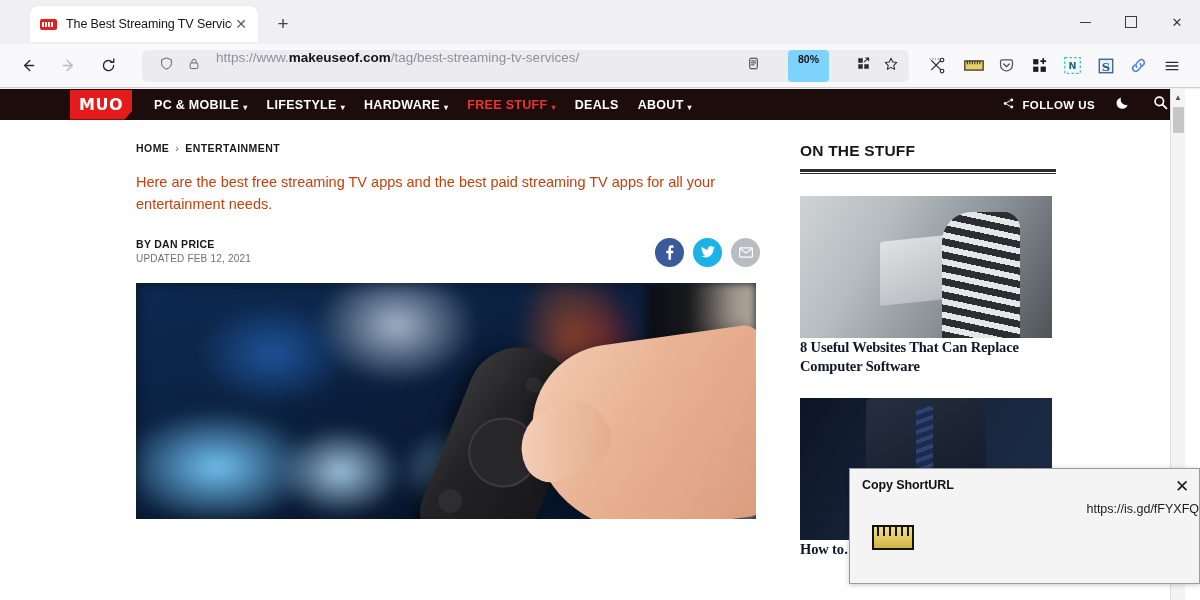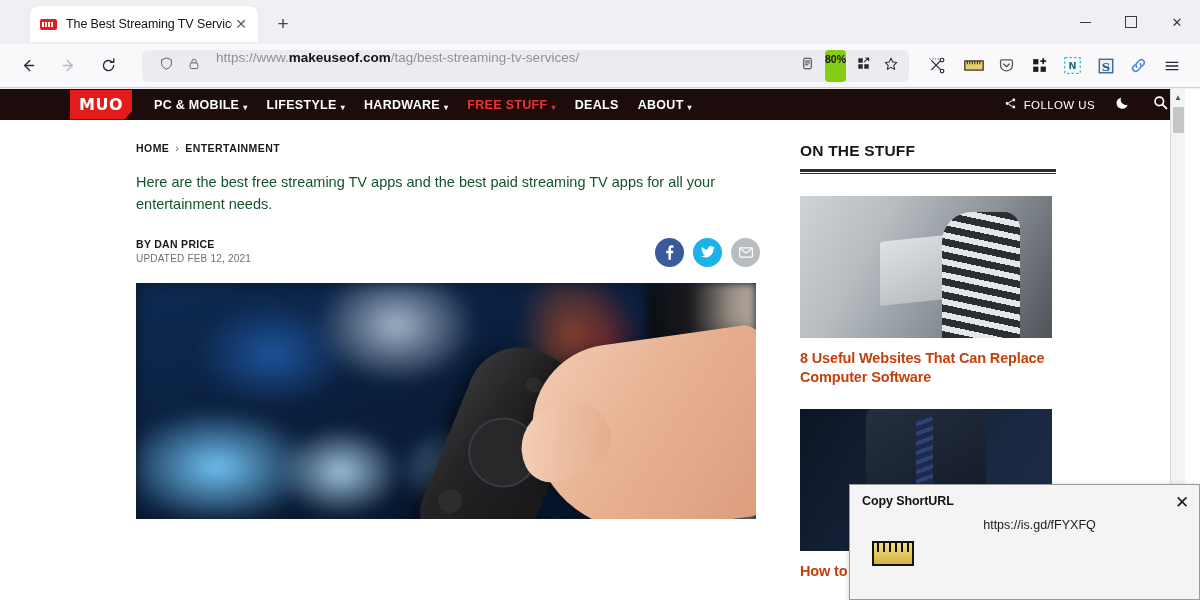--- a/index.html
+++ b/index.html
@@ -79,22 +79,22 @@
     flex: 1 1 auto; font-size: 13.5px; color: #8f8f9d;
     white-space: nowrap; overflow: hidden; margin-left: 8px;
   }
   .url-text b { color: #15141a; font-weight: 600; }
   .url-text .scheme { color: #8f8f9d; }
   .urlicon {
     width: 28px; height: 28px; display: flex;
     align-items: center; justify-content: center; flex: 0 0 auto;
   }
   .zoombadge {
-    background: #84cc16; border-radius: 4px; font-size: 10.5px;
-    color: #15141a; padding: 3px 0; margin: 0 3px;
+    background: #7dd3fc; border-radius: 4px; font-size: 10.5px;
+    color: #15141a; padding: 3px 10px; margin: 0 20px;
     font-weight: 600; flex: 0 0 auto;
   }
   .extbar { display: flex; align-items: center; padding-right: 4px; }
   .extbtn {
     width: 33px; height: 30px; display: flex;
     align-items: center; justify-content: center;
   }
 
   
   .viewport {
@@ -123,40 +123,40 @@
     color: #fff; font-size: 12.5px; font-weight: 700;
     letter-spacing: .3px; white-space: nowrap;
     display: flex; align-items: flex-end; gap: 4px;
   }
   .navlink.accent { color: #f0322e; }
   .caret { font-size: 8px; opacity: .95; }
   .nav-right {
     margin-left: auto; display: flex; align-items: center; gap: 20px;
   }
   .followus {
-    color: #fff; font-size: 11.5px; font-weight: 400;
+    color: #fff; font-size: 11.5px; font-weight: 700;
     letter-spacing: .4px; display: flex; align-items: center; gap: 7px;
   }
 
   
   .content { display: flex; padding: 0; }
   .article { width: 790px; padding: 22px 30px 0 136px; }
   .breadcrumb {
     font-size: 10.5px; font-weight: 700; color: #16181c;
     letter-spacing: .45px; display: flex; align-items: center; gap: 6px; text-align: right;
   }
   .breadcrumb .sep { color: #666; font-weight: 400; }
   .headline {
     margin-top: 13px; font-size: 31px; line-height: 1.23;
     font-weight: 700; color: #101114; letter-spacing: -.4px;
     font-family: "Liberation Sans", sans-serif;
   }
   .dek {
     margin-top: 18px; font-size: 14.5px; line-height: 1.5;
-    color: #14532d; max-width: 590px;
+    color: #c2410c; max-width: 590px;
   }
   .byline-row {
     margin-top: 22px; display: flex; align-items: flex-start;
     justify-content: space-between;
   }
   .byline .author {
     font-size: 10.5px; font-weight: 700; color: #16181c; letter-spacing: .3px;
   }
   .byline .updated {
     font-size: 10px; color: #6b6f76; margin-top: 3px; letter-spacing: .2px;
@@ -251,58 +251,58 @@
     background: linear-gradient(150deg,#252f3f,#111826);
     border-radius: 6px 6px 0 0;
   }
   .wt2::after {
     content:""; position: absolute; left: 116px; top: 8px;
     width: 17px; height: 80px;
     background: repeating-linear-gradient(160deg,#1c2b4d 0 5px,#2f4272 5px 9px);
     border-radius: 3px;
   }
   .wire-title {
-    margin-top: 11px; font-size: 14.5px; font-weight: 700;
-    line-height: 1.32; color: #c2410c; letter-spacing: -.15px;
+    font-size: 14.5px; font-weight: 700;
+    line-height: 1.32; color: #0f172a; letter-spacing: -.15px; font-family: Liberation Serif, serif;
   }
 
   
   .pagescroll {
     position: absolute; right: 0; top: 0; width: 15px; height: 511px;
     background: #f4f4f4; border-left: 1px solid #dcdcdc;
   }
   .ps-up {
     height: 17px; display: flex; align-items: center;
     justify-content: center; font-size: 8px; color: #555;
   }
   .ps-thumb {
     position: absolute; top: 18px; left: 2px; width: 11px; height: 26px;
     background: #c6c6c6; border-radius: 1px;
   }
 
   
   .popup {
-    position: absolute; left: 849px; top: 484px;
+    position: absolute; left: 849px; top: 468px;
     width: 351px; height: 116px; background: #f4f4f4;
     border: 1px solid #9b9b9b; box-shadow: 0 1px 5px rgba(0,0,0,.22);
   }
   .popup-head {
     display: flex; align-items: flex-start;
     padding: 9px 8px 0 12px;
   }
   .popup-title {
     font-size: 12.5px; font-weight: 700; color: #111;
     letter-spacing: -.1px; flex: 1 1 auto;
   }
   .popup-close {
     font-size: 17px; color: #1b1b1b; line-height: 1;
     width: 18px; text-align: center; font-weight: 300;
   }
   .popup-url {
-    margin-top: 7px; text-align: center; padding-left: 30px;
+    margin-top: 7px; text-align: right; padding-left: 30px;
     font-size: 12.5px; color: #1b1b1b;
   }
   .ruler {
     margin: 9px 0 0 22px; width: 42px; height: 25px;
     background: linear-gradient(180deg,#f2dc87 0%,#e3c85f 55%,#cdb245 100%);
     border: 2px solid #15120a; position: relative;
   }
   .ruler::before {
     content: ""; position: absolute; left: 3px; top: 0; right: 3px; height: 9px;
     background: repeating-linear-gradient(90deg,#15120a 0 1.6px,transparent 1.6px 6px);

